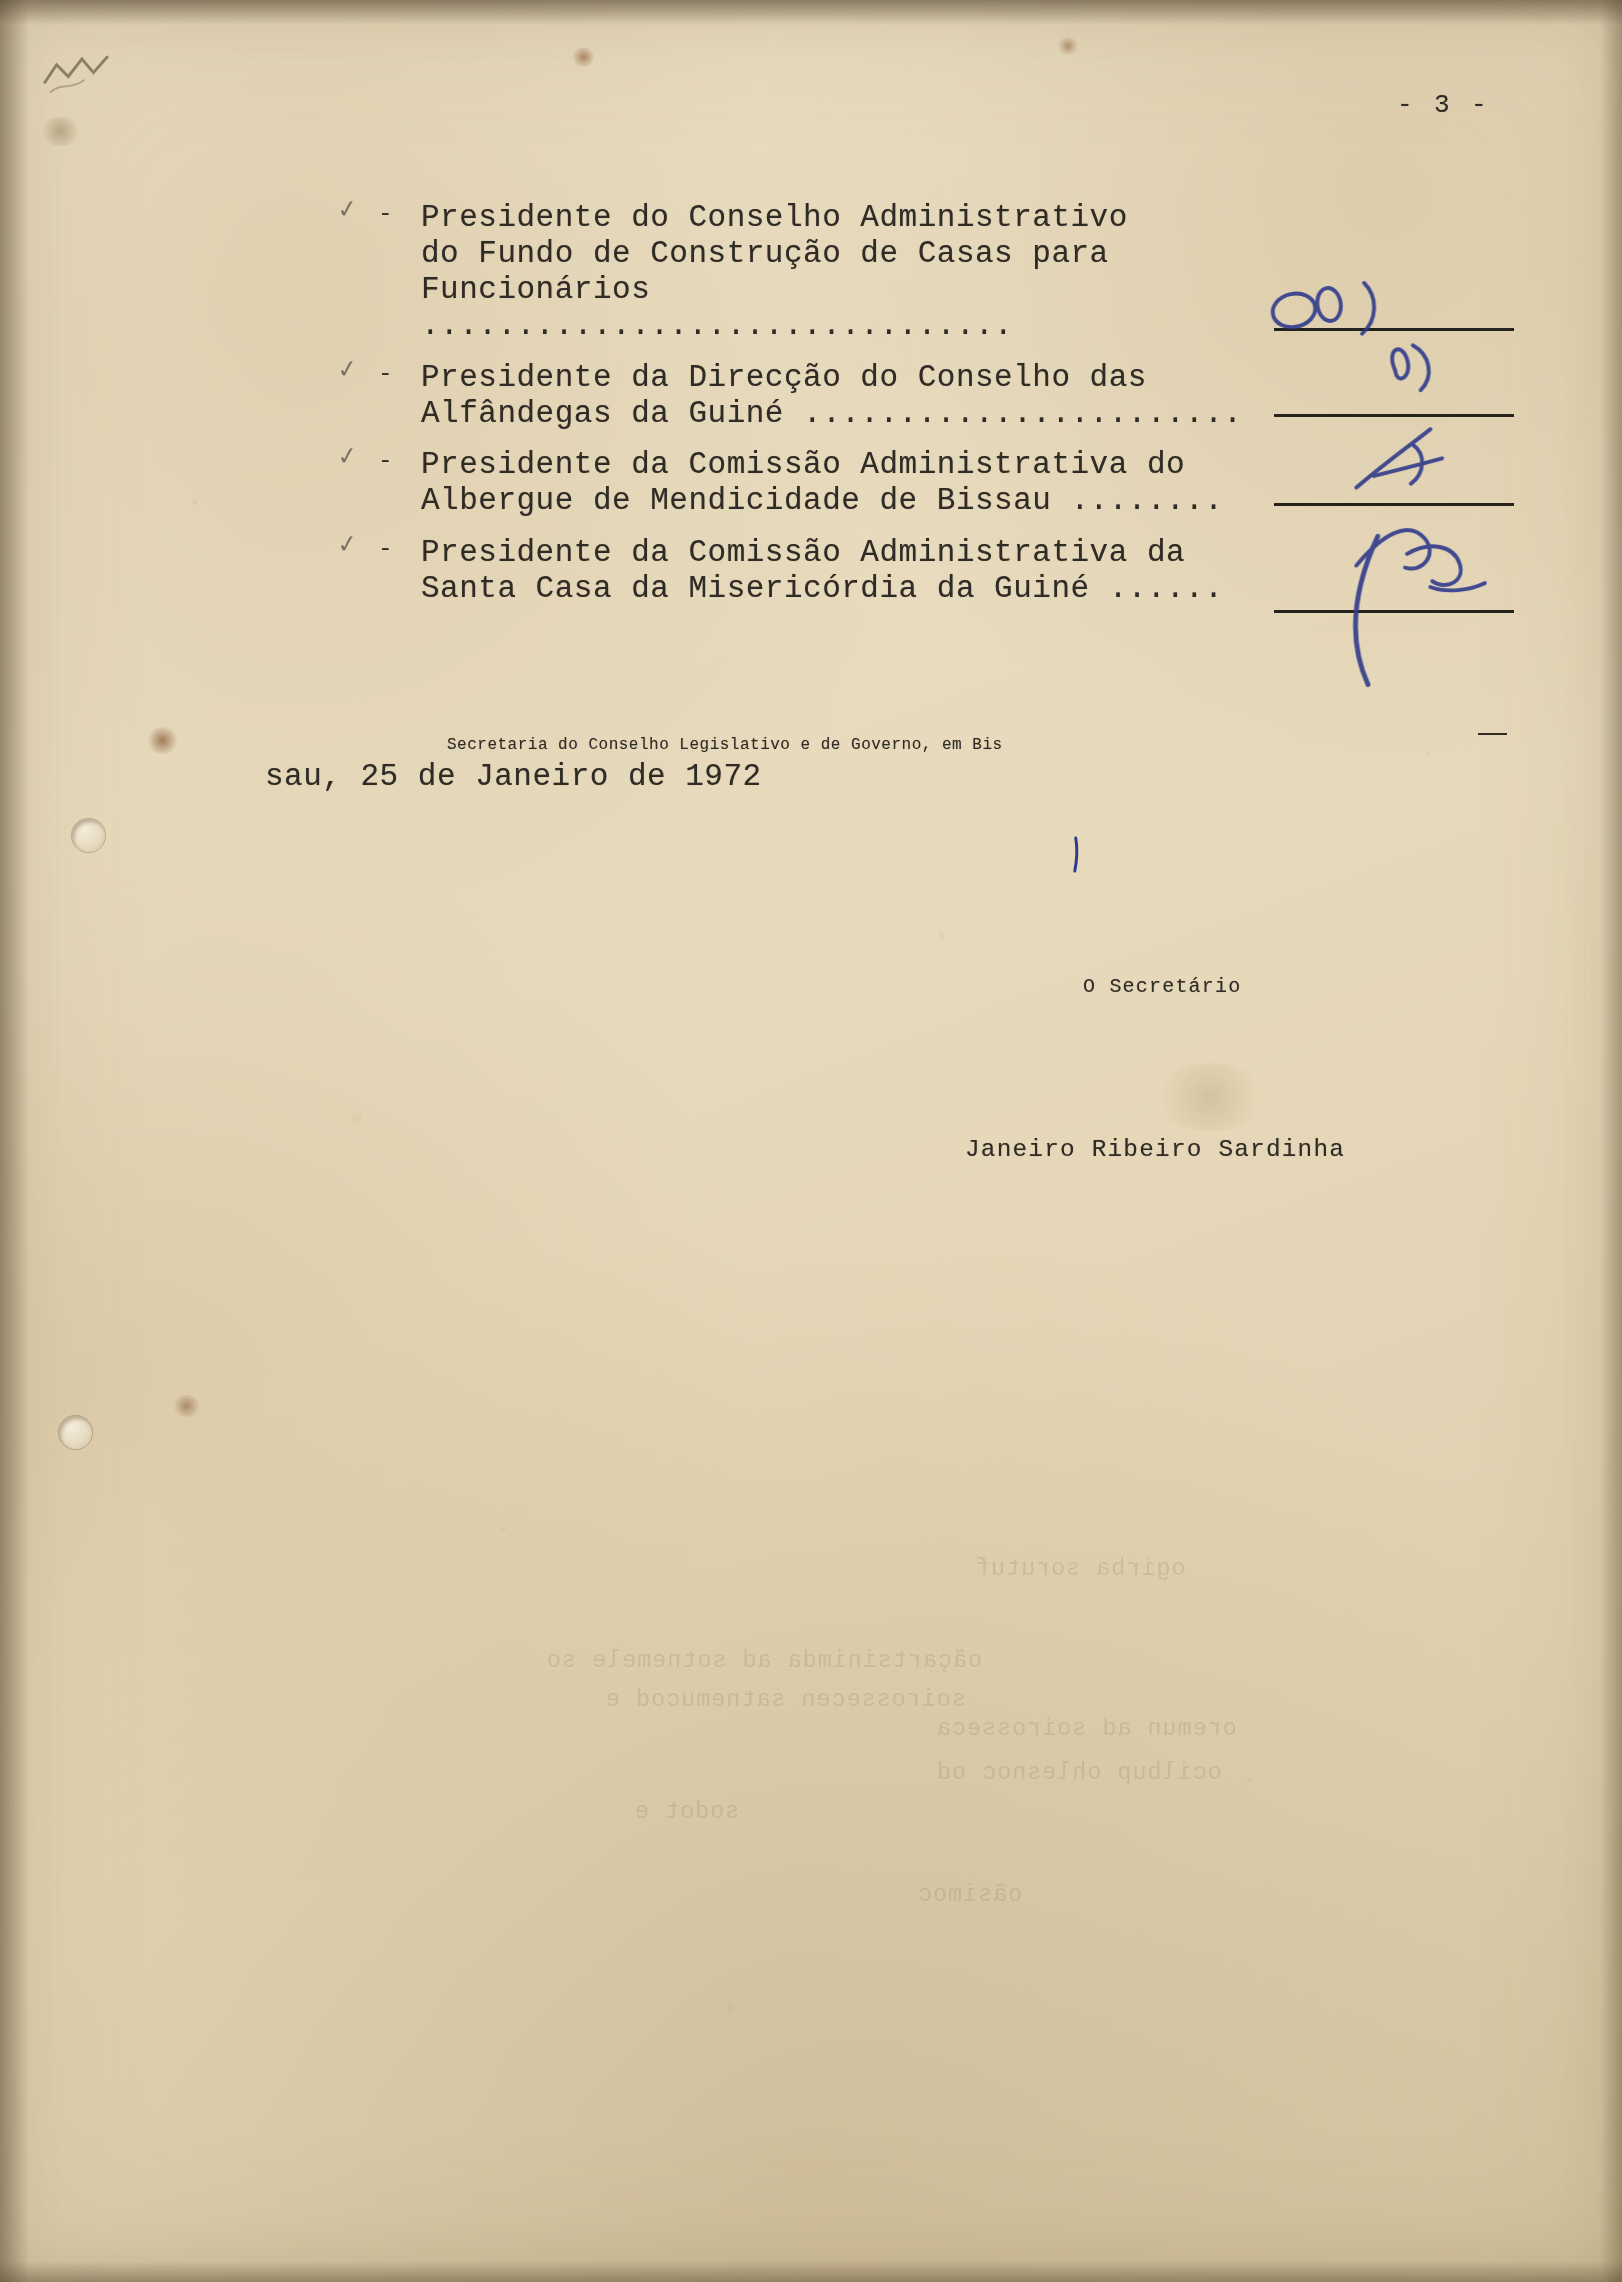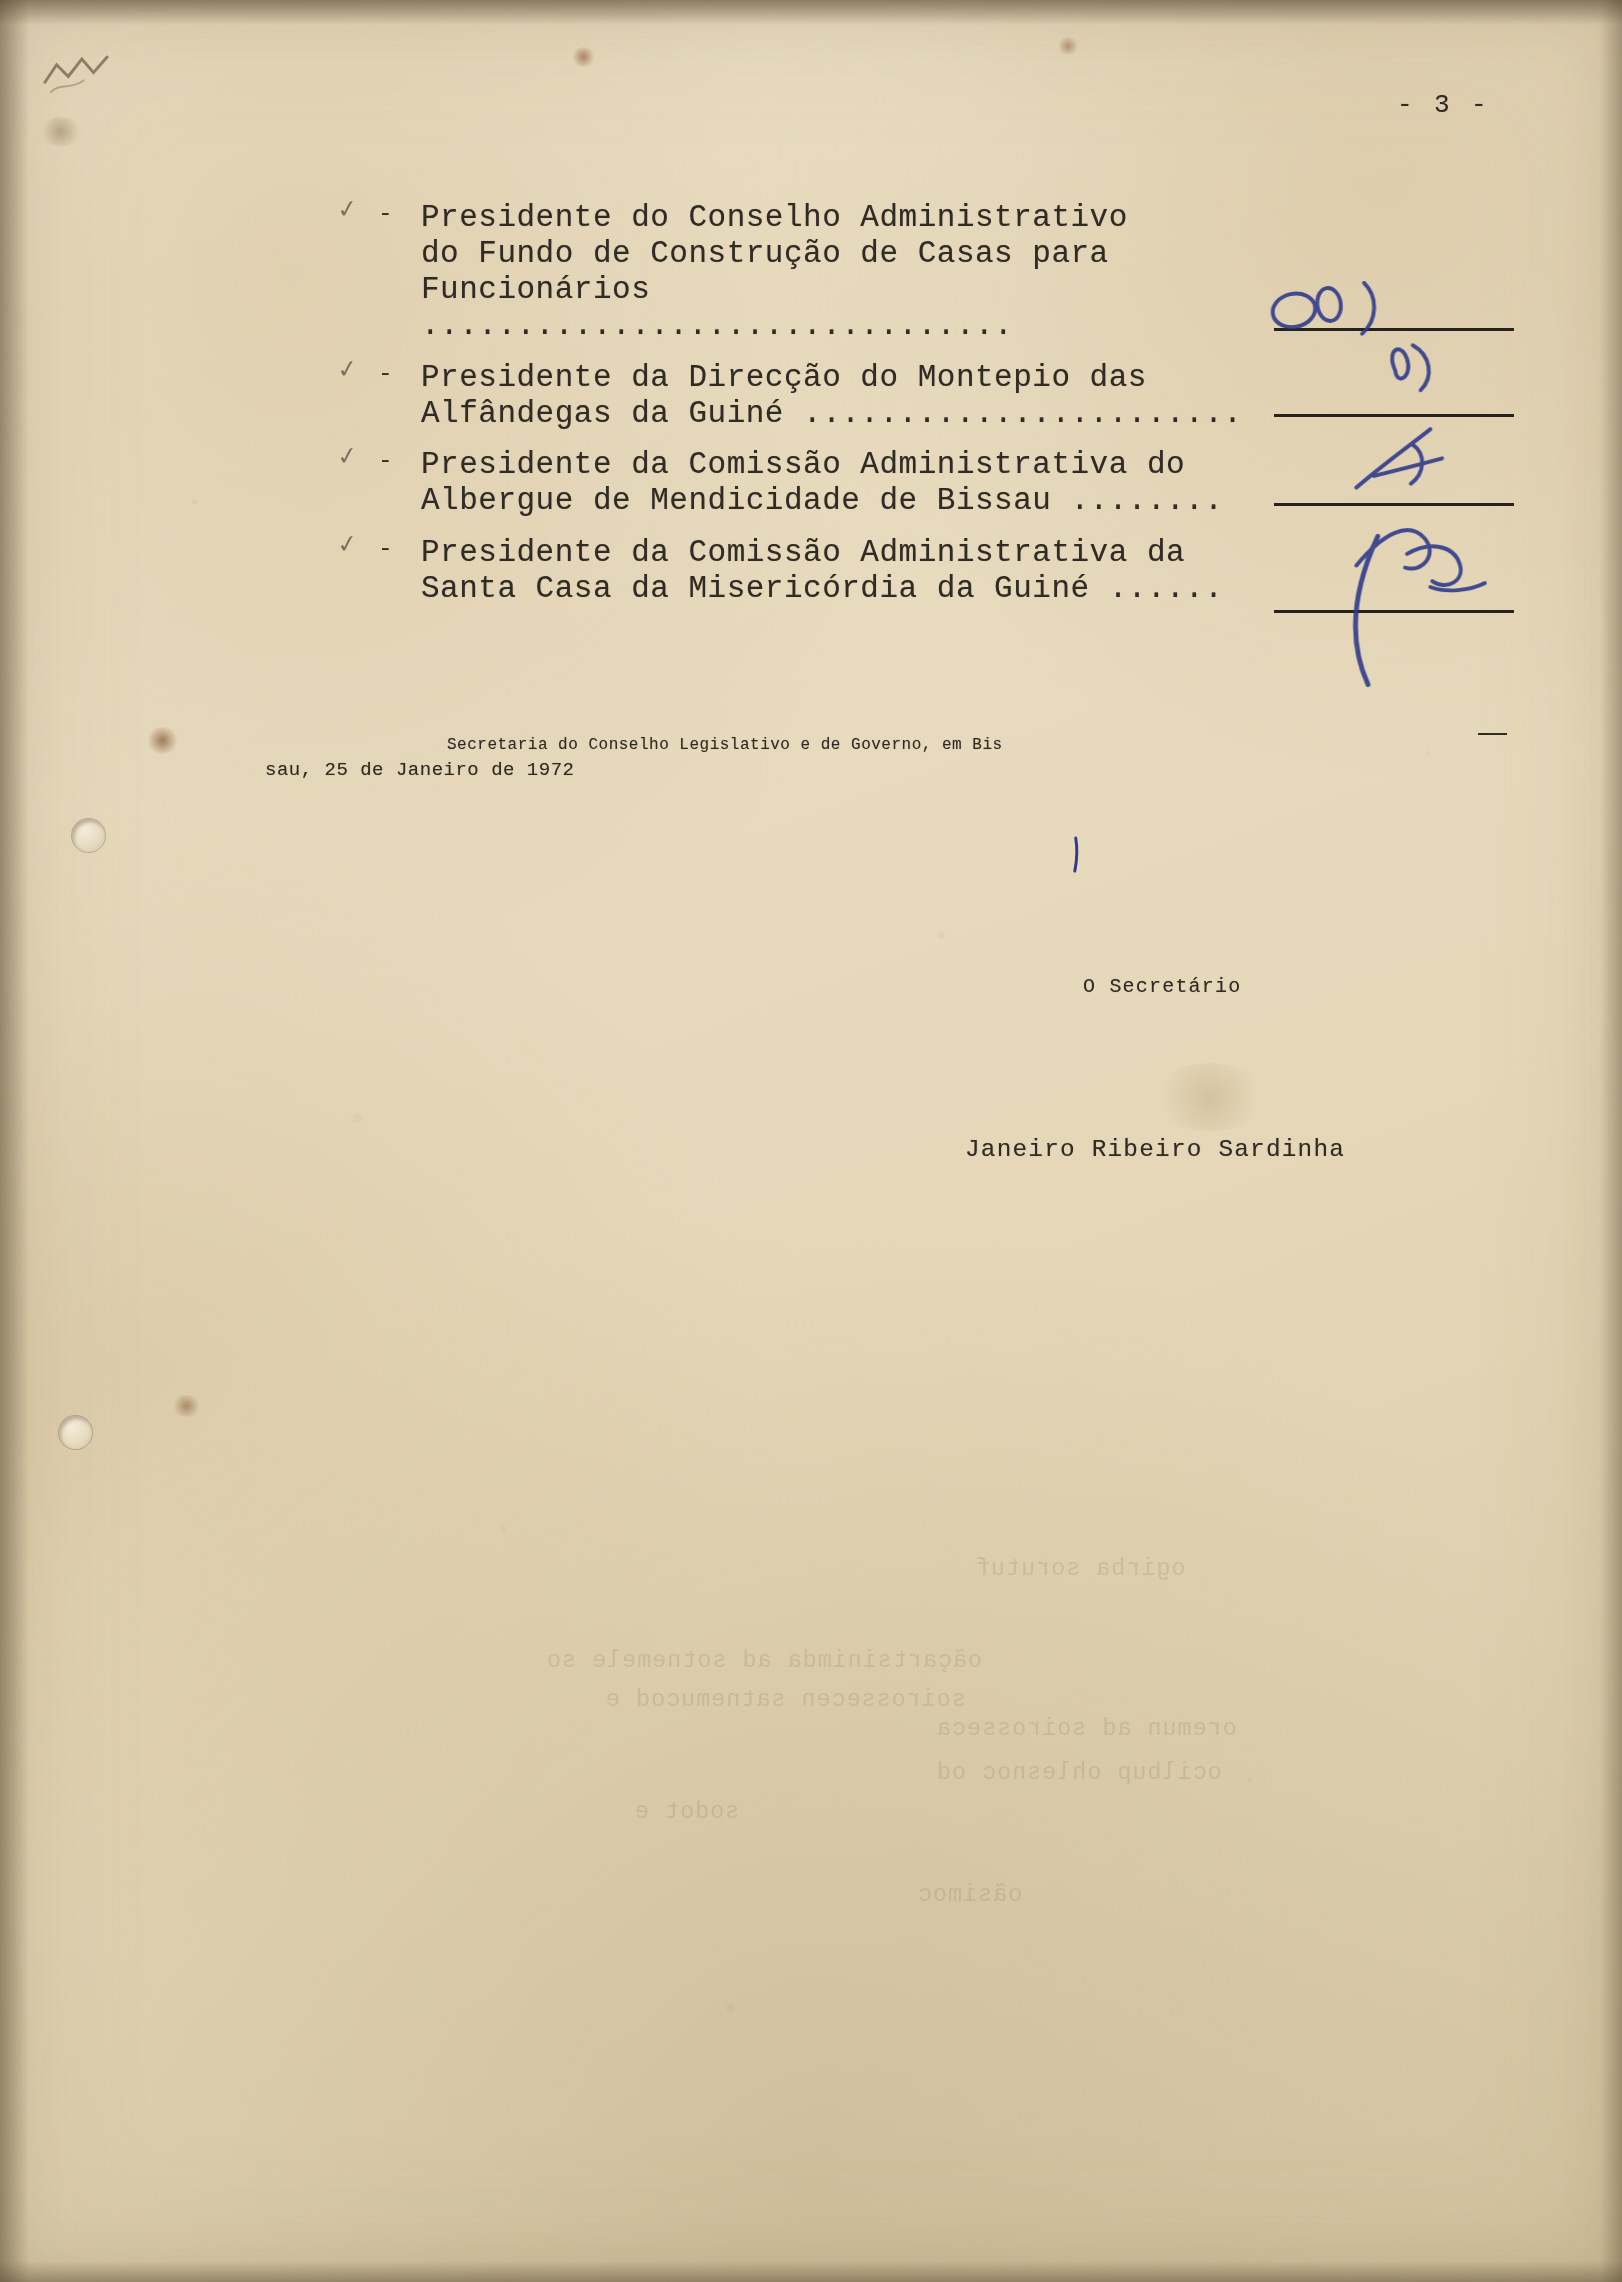--- a/index.html
+++ b/index.html
@@ -187,21 +187,21 @@
     position: absolute;
     left: 1239px;
     top: 244px;
     width: 332px;
     height: 458px;
     pointer-events: none;
   }
 
   
   #closing-1 { left: 447px; top: 736px; font-size: 16px; letter-spacing: 0.5px; }
-  #closing-2 { left: 265px; top: 759px; font-size: 19px; letter-spacing: 0.5px; }
+  #closing-2 { left: 265px; top: 759px; font-size: 31px; letter-spacing: 0.5px; }
   #closing-underline {
     position: absolute;
     left: 1478px; top: 733px;
     width: 29px; height: 2px;
     background: #2f2b25;
   }
 
   #signer-title { left: 1083px; top: 975px; font-size: 20px; letter-spacing: 1.2px; }
   #signer-name  { left: 965px;  top: 1136px; font-size: 24.4px; letter-spacing: 1.2px; }
 
@@ -259,21 +259,21 @@
       <span class="check">✓</span>
       <span class="item-dash">-</span>
       <div class="item-text">Presidente do Conselho Administrativo
 do Fundo de Construção de Casas para
 Funcionários ...............................</div>
     </div>
 
     <div class="list-item">
       <span class="check">✓</span>
       <span class="item-dash">-</span>
-      <div class="item-text">Presidente da Direcção do Montepio das
+      <div class="item-text">Presidente da Direcção do Conselho das
 Alfândegas da Guiné .......................</div>
     </div>
 
     <div class="list-item">
       <span class="check">✓</span>
       <span class="item-dash">-</span>
       <div class="item-text">Presidente da Comissão Administrativa do
 Albergue de Mendicidade de Bissau ........</div>
     </div>
 

